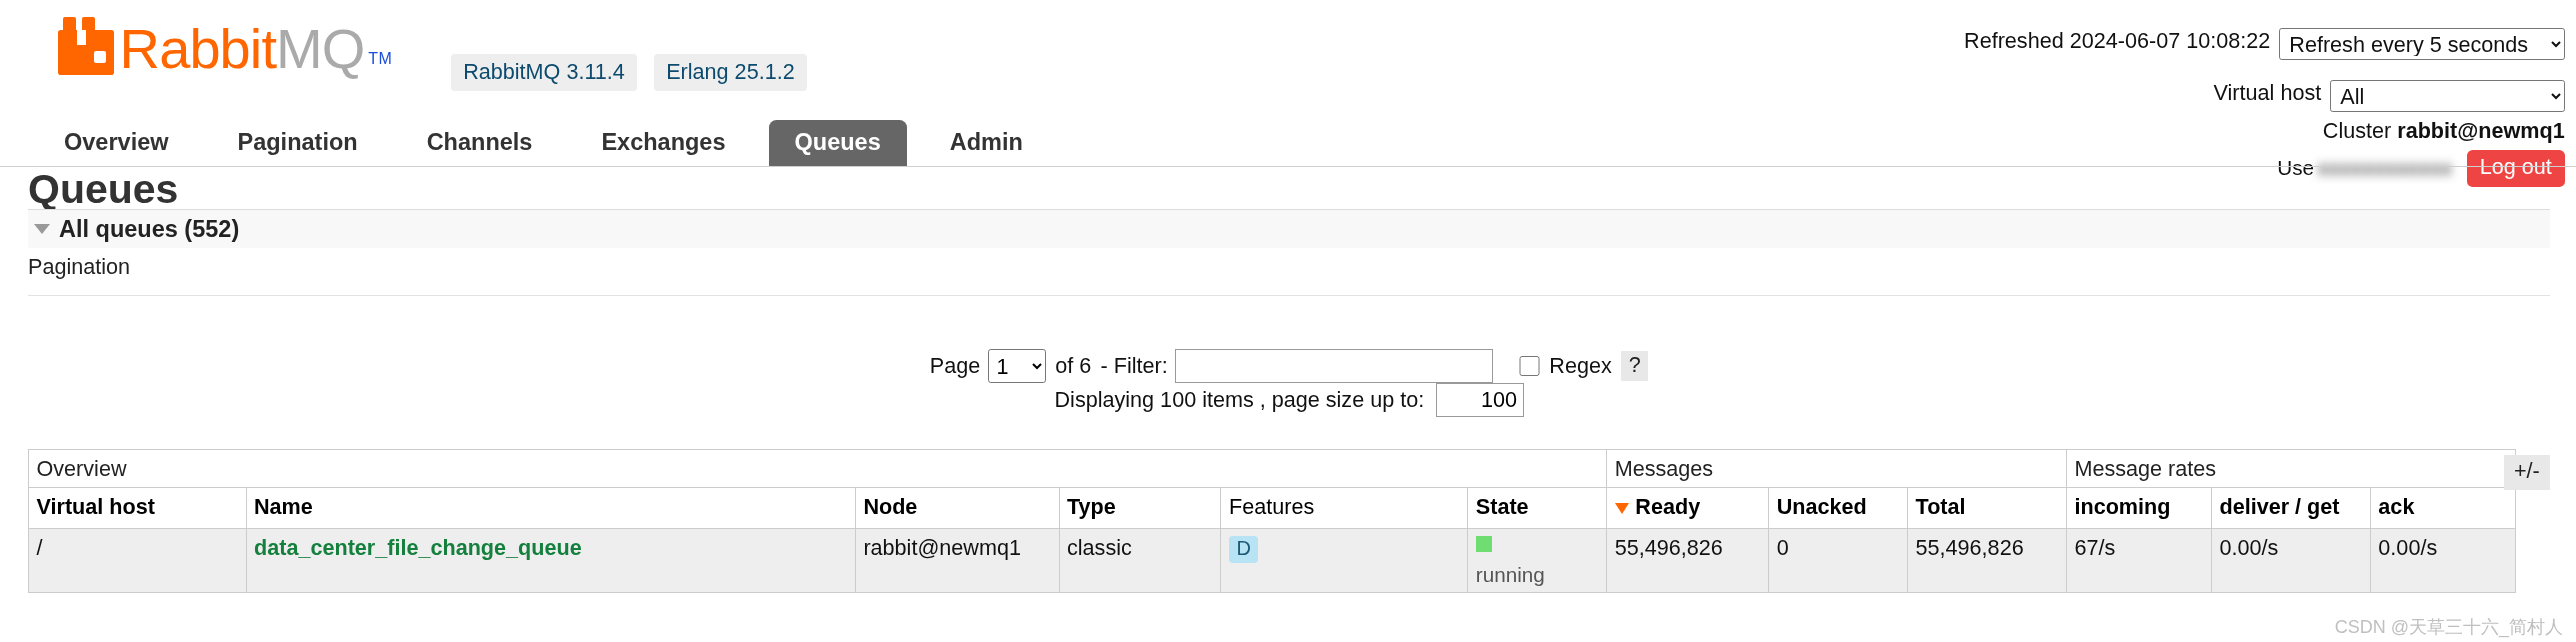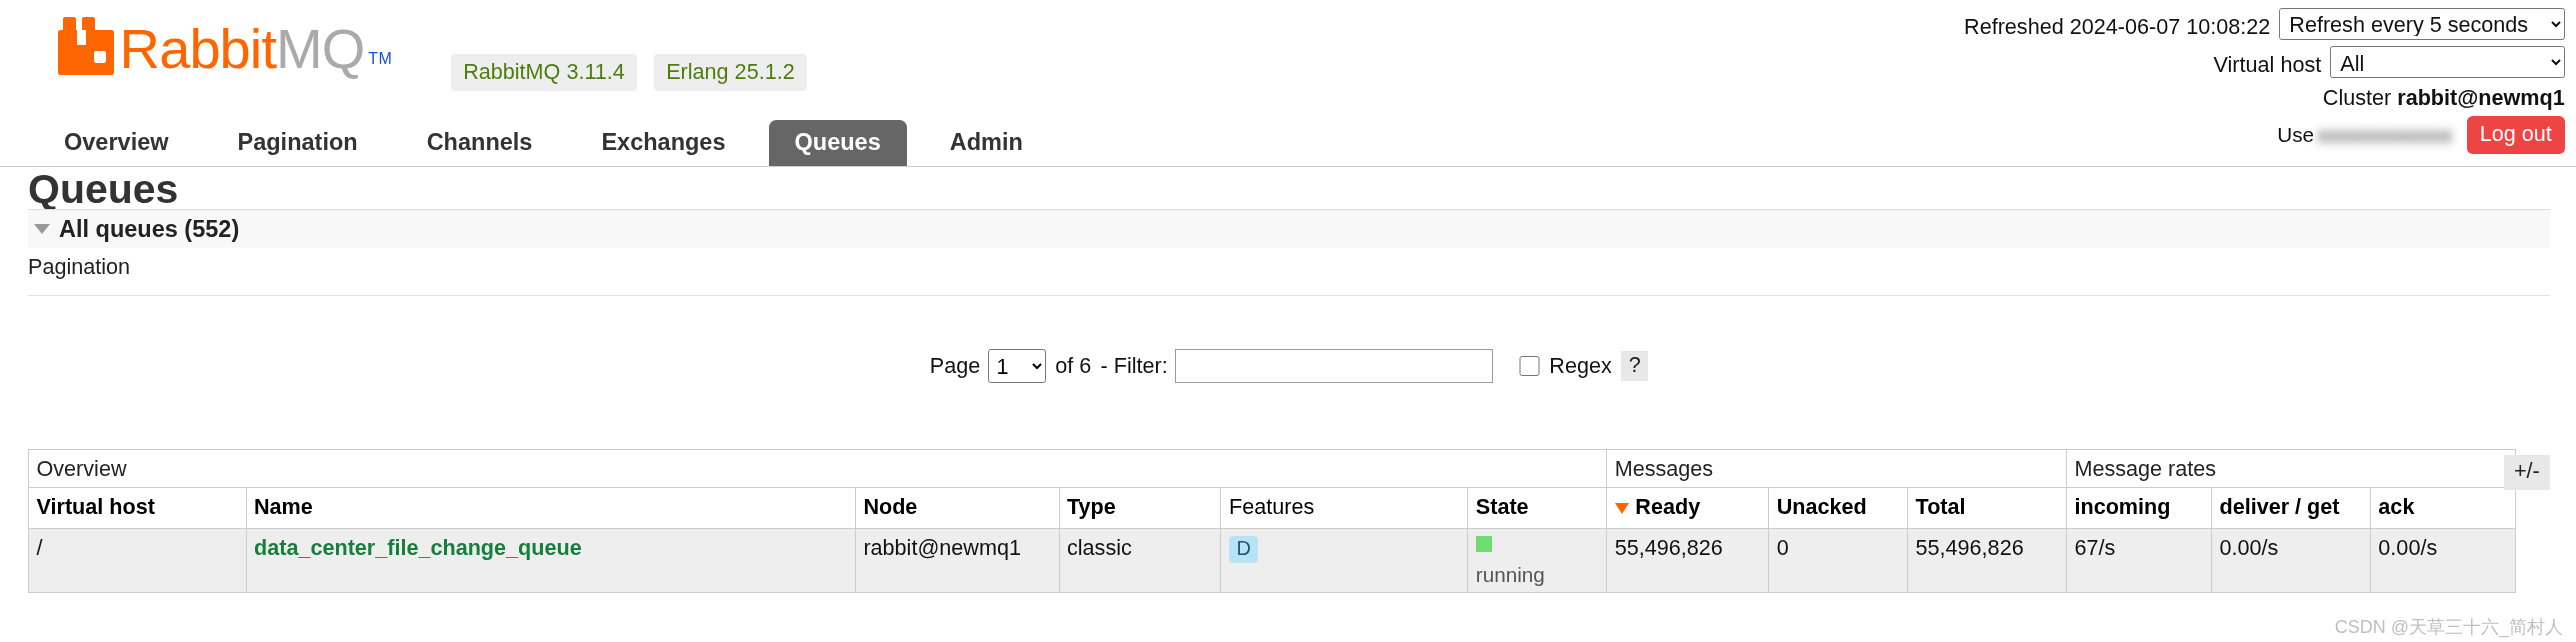--- a/index.html
+++ b/index.html
@@ -95,38 +95,39 @@
     left: 451px;
     top: 54px;
     display: flex;
     gap: 17px;
   }
   .version-badge {
     background: #eeeeee;
     border-radius: 3.8px;
     padding: 4.7px 12.2px 6.6px 12.2px;
     font-size: 21.6px;
-    color: #4d7c0f;
+    color: #0c4a6e;
     white-space: nowrap;
   }
 
   
   #header-right {
     position: absolute;
     right: 11.3px;
     top: 7.5px;
     width: 714px;
     text-align: right;
   }
   .hr-row {
     display: flex;
     justify-content: flex-end;
-    align-items: flex-end;
+    align-items: flex-start;
     margin-bottom: 6.6px;
     white-space: nowrap;
+    margin-top: 20px;
   }
   .hr-label {
     font-size: 21.6px;
     color: #111111;
     margin-right: 8.5px;
   }
   select.hr-select {
     font-family: "Liberation Sans", sans-serif;
     font-size: 21.6px;
     color: #111;
@@ -505,20 +506,24 @@
     <span class="lbl">Page</span>
     <select id="page-select">
       <option>1</option>
     </select>
     <span id="page-of-label">of 6</span>
     <span id="filter-label">- Filter:</span>
     <input id="filter-input" type="text" placeholder="" style="">
     <input id="regex-checkbox" type="checkbox" style="">
     <span id="regex-label">Regex</span>
     <span id="regex-help">?</span>
+  </div>
+  <div class="pg-right">
+    <span id="displaying-label">Displaying 100 items , page size up to:</span>
+    <input id="pagesize-input" type="text" value="100" style="">
   </div>
 </div>
 
 <div id="queues-table-wrap">
   <span id="plusminus-button">+/-</span>
   <table id="queues-table">
     <colgroup>
       <col style="width:141px">
         <col style="width:395px">
         <col style="width:132px">

